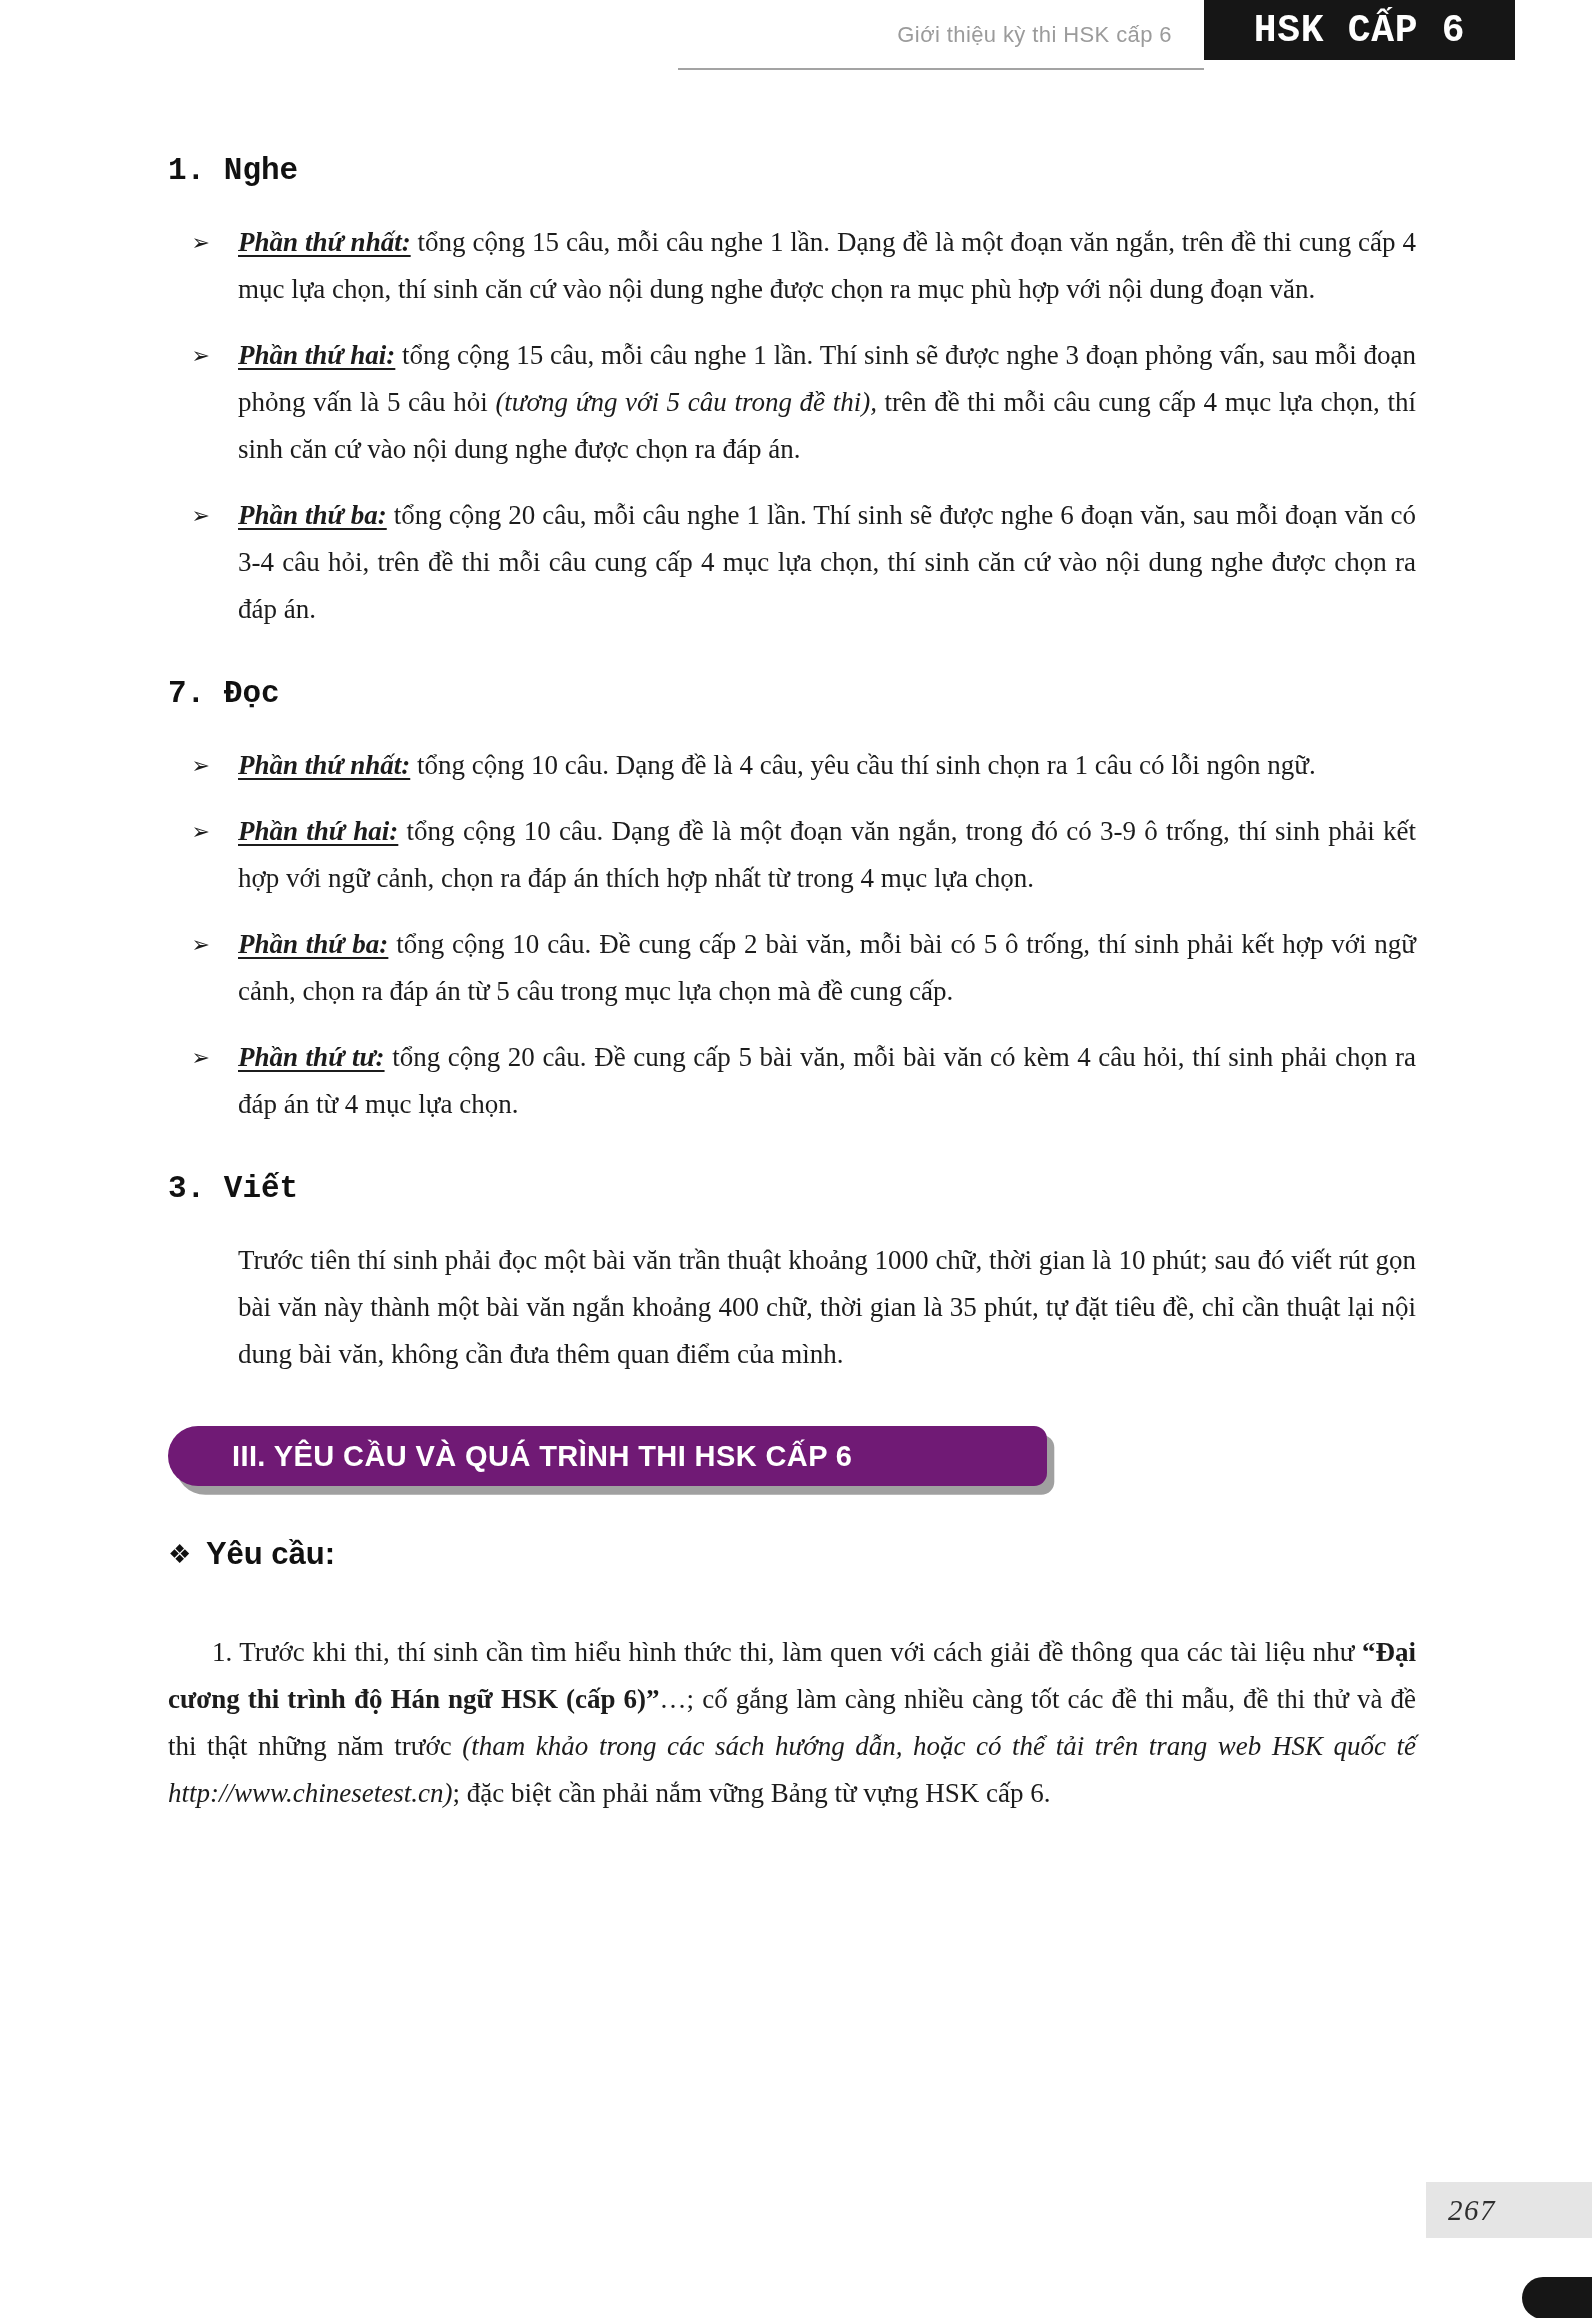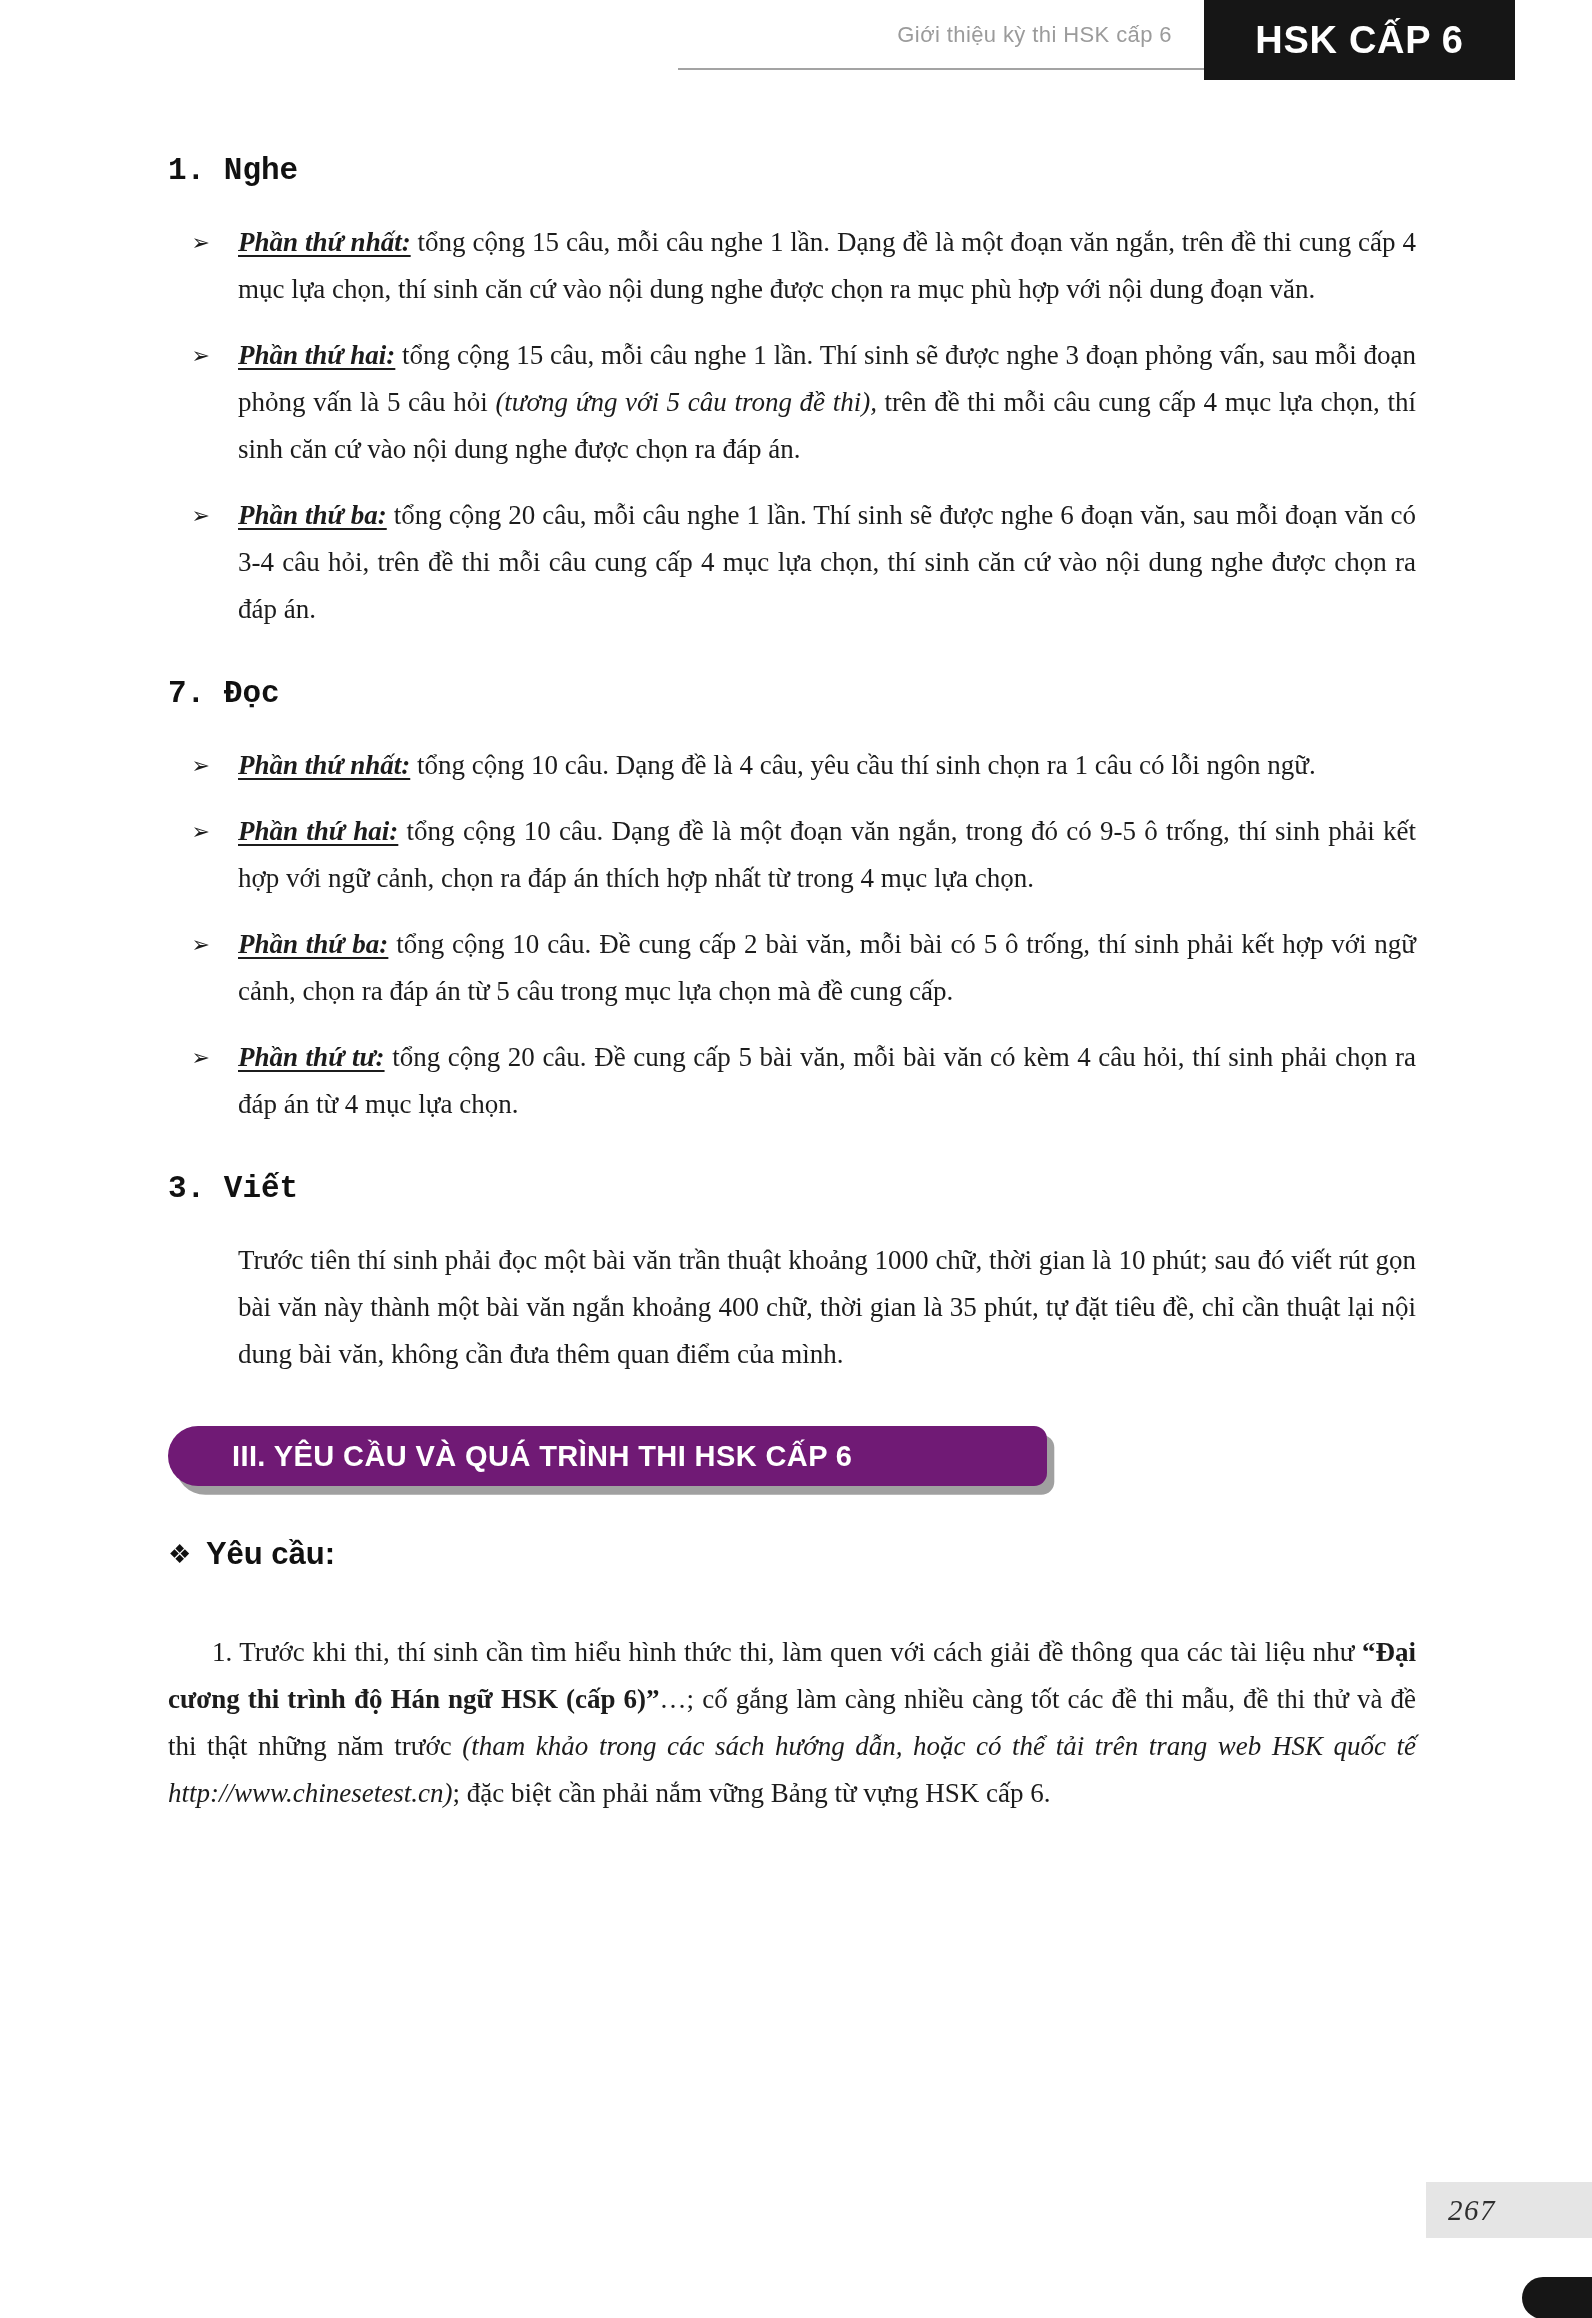--- a/index.html
+++ b/index.html
@@ -15,23 +15,23 @@
     position:absolute; top:0; right:420px; height:70px;
     display:flex; align-items:center;
     font-family:"Liberation Sans", sans-serif;
     font-size:22px; color:#9b9b9b; letter-spacing:0.4px;
   }
   .header-rule {
     position:absolute; top:68px; left:678px; right:388px;
     height:1.5px; background:#a3a3a3;
   }
   .level-badge {
-    position:absolute; top:0; left:1204px; width:311px; height:80px;
+    position:absolute; top:0; left:1204px; width:311px; height:60px;
     background:#161616; color:#ffffff;
-    font-family:Liberation Sans, sans-serif; font-weight:bold;
+    font-family:Liberation Mono, monospace; font-weight:bold;
     font-size:38px; letter-spacing:0.7px;
     display:flex; align-items:center; justify-content:center;
   }
 
   
   .content {
     position:absolute; top:0; left:168px; width:1248px;
     padding-top:154px;
     font-size:27px; line-height:47px; text-align:justify;
   }
@@ -129,21 +129,21 @@
     <section class="doc-section">
       <h2 class="section-heading">7. Đọc</h2>
 
       <div class="list-item">
         <span class="bullet">➢</span>
         <p><span class="seg-lead">Phần thứ nhất:</span><span> tổng cộng 10 câu. Dạng đề là 4 câu, yêu cầu thí sinh chọn ra 1 câu có lỗi ngôn ngữ.</span></p>
       </div>
 
       <div class="list-item">
         <span class="bullet">➢</span>
-        <p><span class="seg-lead">Phần thứ hai:</span><span> tổng cộng 10 câu. Dạng đề là một đoạn văn ngắn, trong đó có 9-5 ô trống, thí sinh phải kết hợp với ngữ cảnh, chọn ra đáp án thích hợp nhất từ trong 4 mục lựa chọn.</span></p>
+        <p><span class="seg-lead">Phần thứ hai:</span><span> tổng cộng 10 câu. Dạng đề là một đoạn văn ngắn, trong đó có 3-9 ô trống, thí sinh phải kết hợp với ngữ cảnh, chọn ra đáp án thích hợp nhất từ trong 4 mục lựa chọn.</span></p>
       </div>
 
       <div class="list-item">
         <span class="bullet">➢</span>
         <p><span class="seg-lead">Phần thứ ba:</span><span> tổng cộng 10 câu. Đề cung cấp 2 bài văn, mỗi bài có 5 ô trống, thí sinh phải kết hợp với ngữ cảnh, chọn ra đáp án từ 5 câu trong mục lựa chọn mà đề cung cấp.</span></p>
       </div>
 
       <div class="list-item">
         <span class="bullet">➢</span>
         <p><span class="seg-lead">Phần thứ tư:</span><span> tổng cộng 20 câu. Đề cung cấp 5 bài văn, mỗi bài văn có kèm 4 câu hỏi, thí sinh phải chọn ra đáp án từ 4 mục lựa chọn.</span></p>

